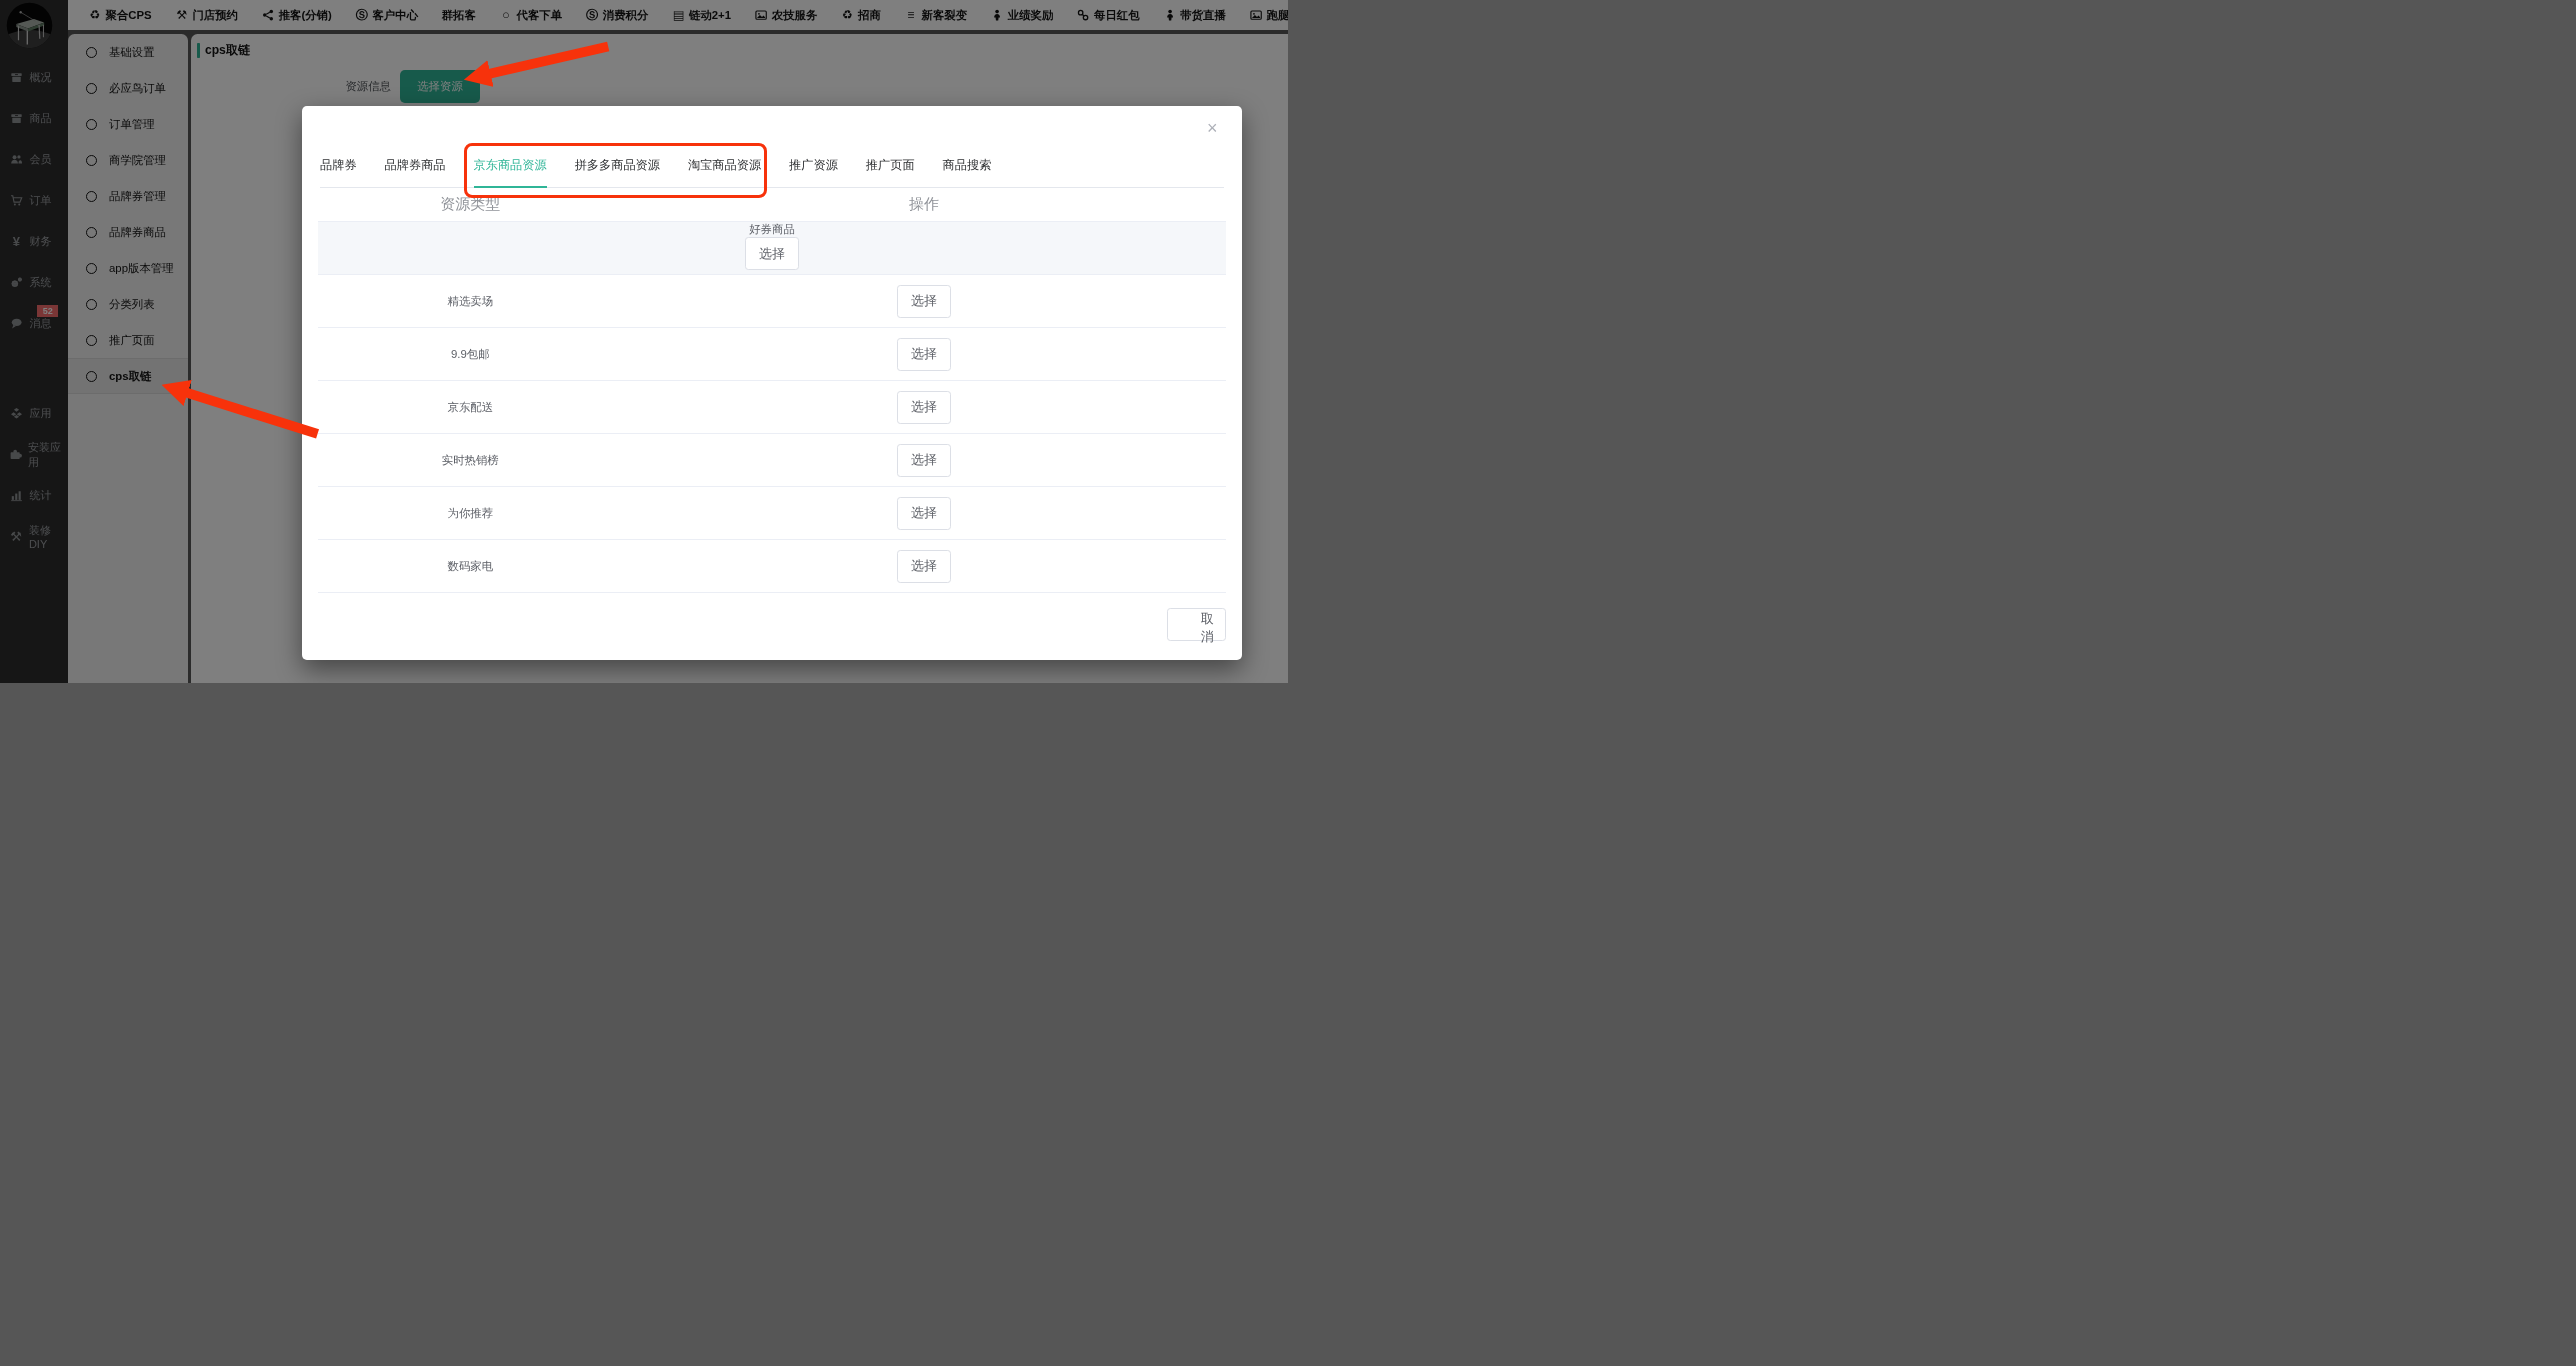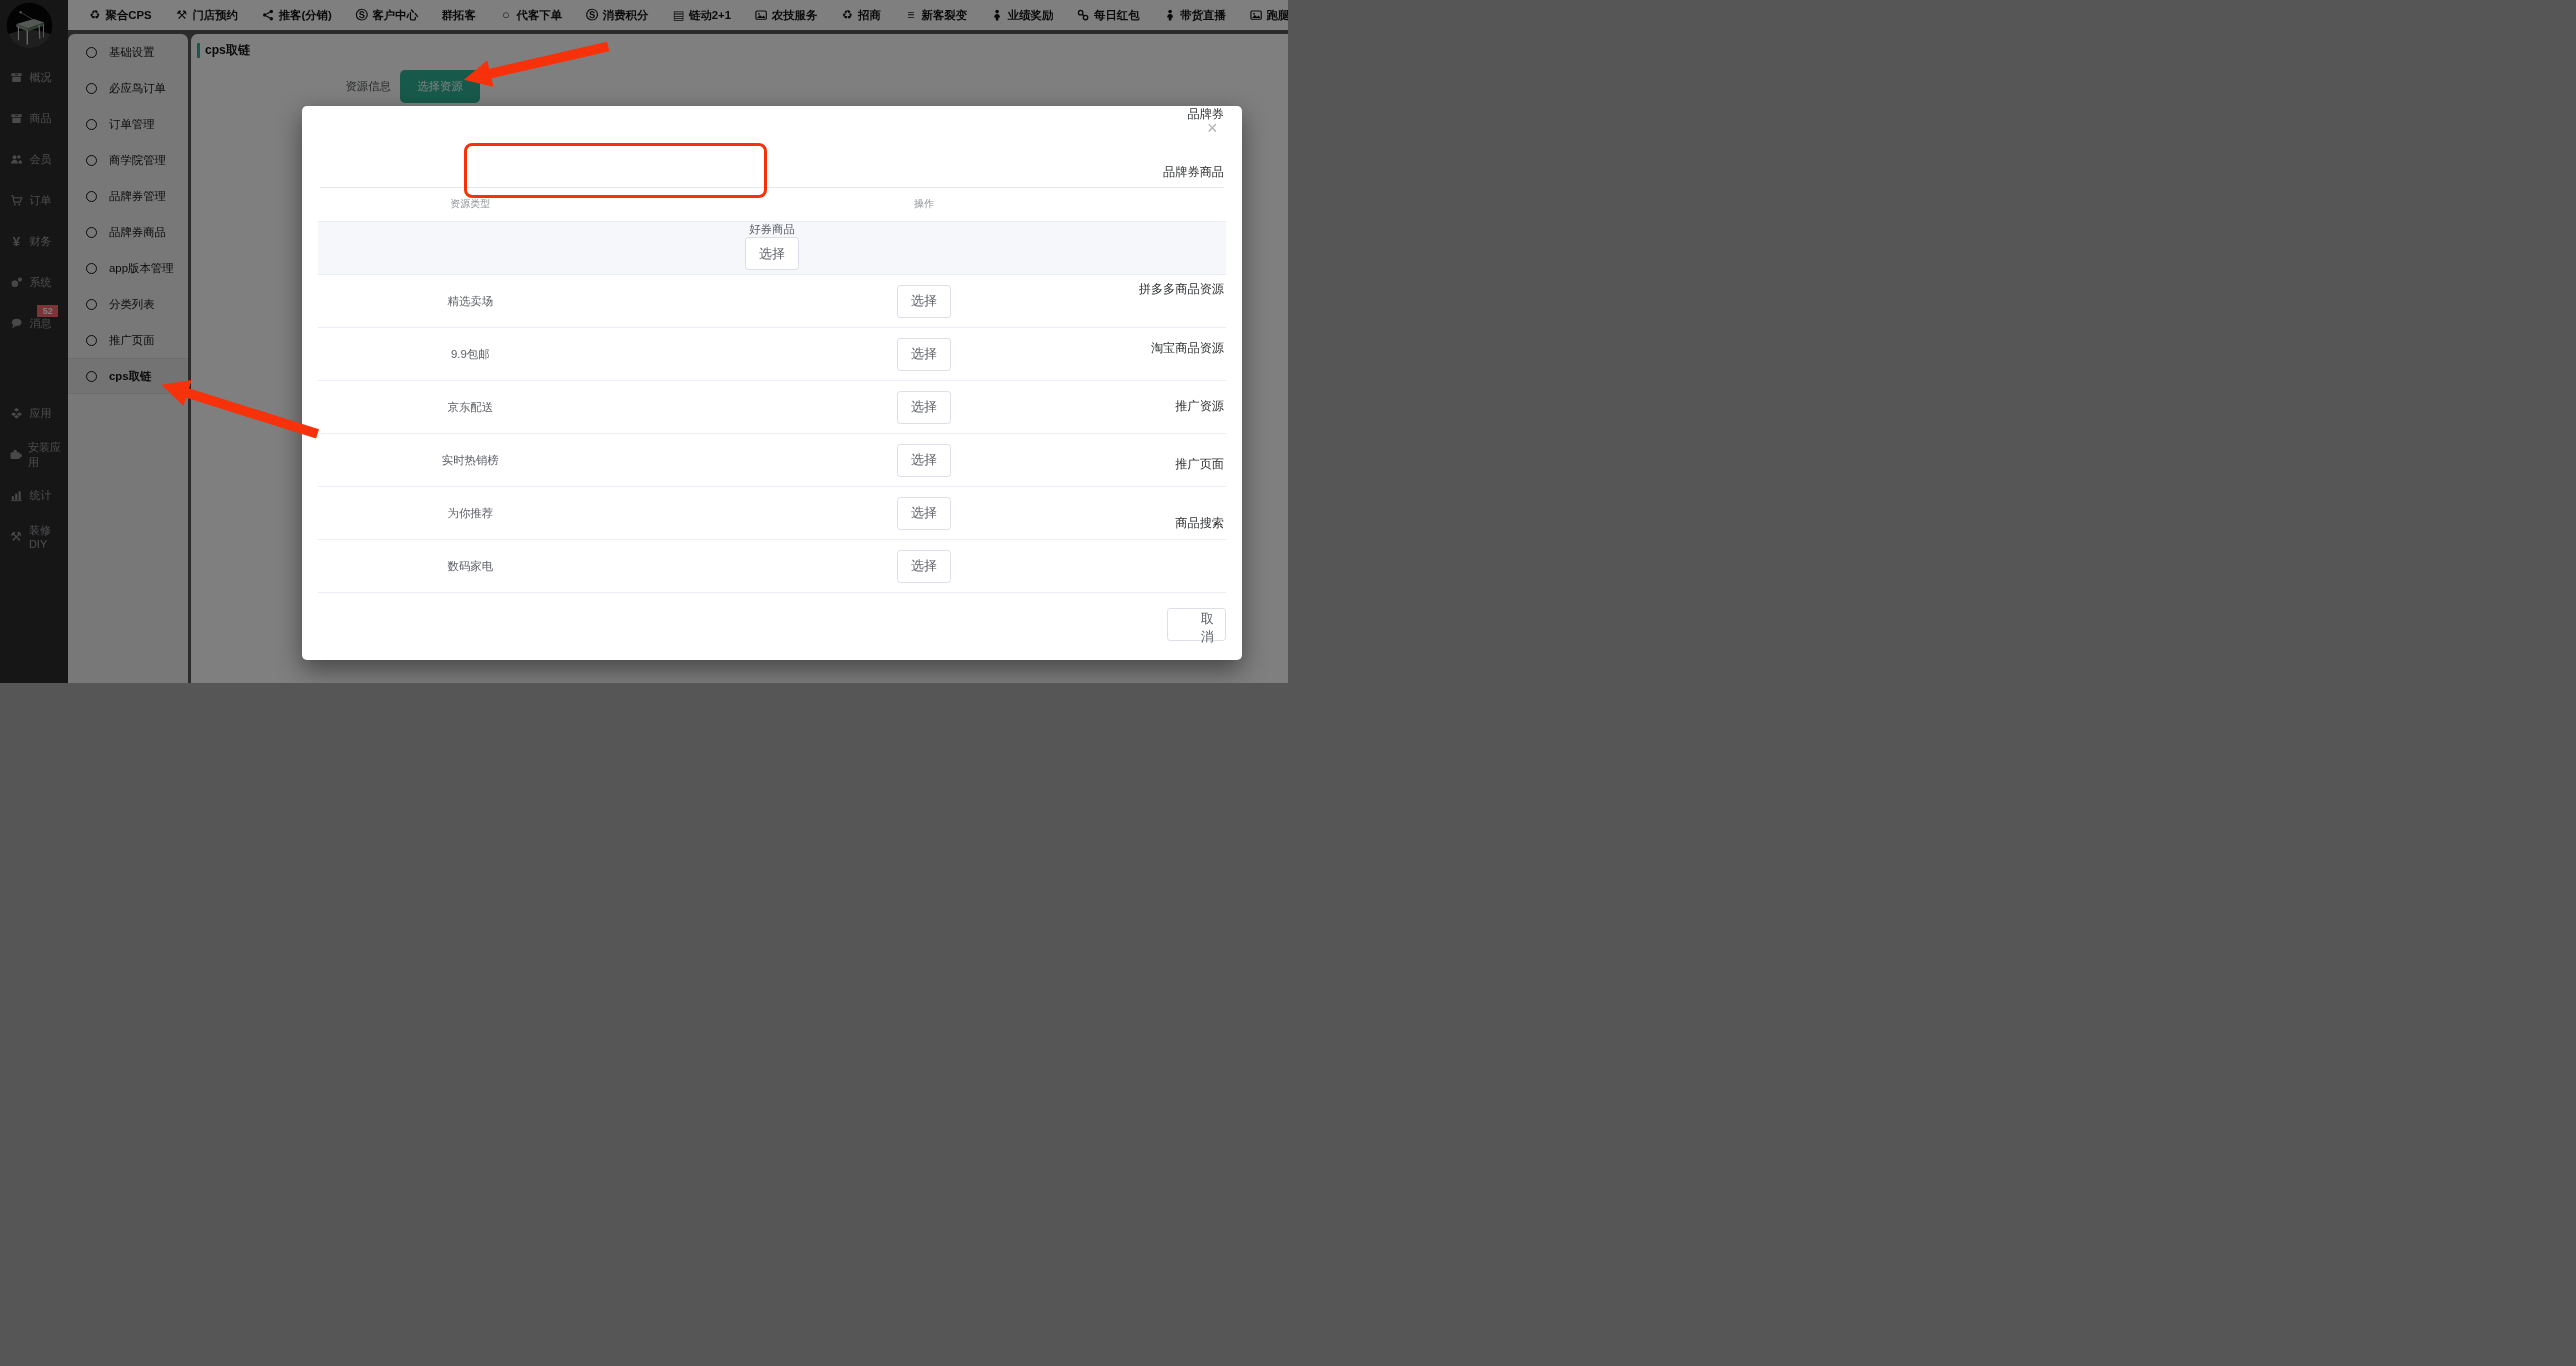--- a/index.html
+++ b/index.html
@@ -47,26 +47,26 @@
   .btn-teal{margin-left:9px;width:80px;height:33px;background:#2fb597;color:#fff;border:none;
             border-radius:4.9px;font-size:11.4px;cursor:pointer;}
 
   
   .overlay{position:absolute;inset:0;background:rgba(0,0,0,0.5);z-index:5;}
   .modal{position:absolute;left:302px;top:106px;width:940px;height:554px;background:#fff;
          border-radius:4.9px;box-shadow:0 9.8px 26px rgba(0,0,0,.45);z-index:10;}
   .modal-close{position:absolute;top:13px;right:24.4px;background:none;border:none;font-size:18px;
                line-height:1;color:#adb0b8;cursor:pointer;padding:0;}
   .tabs{position:absolute;top:0;left:18px;right:18px;height:81px;display:flex;align-items:flex-end;
-        gap:28px;border-bottom:0.8px solid #e4e7ed;flex-direction:column;}
+        gap:28px;border-bottom:0.8px solid #e4e7ed;}
   .tab{font-size:12.2px;color:#2f3133;padding-bottom:12.2px;border-bottom:2.4px solid transparent;
        margin-bottom:-0.8px;cursor:pointer;white-space:nowrap;text-decoration:none;}
   .tab.active{color:#2fb597;border-bottom-color:#2fb597;}
   .table{position:absolute;top:81px;left:16.3px;right:16.3px;}
-  .thead{display:flex;height:34px;align-items:center;color:#909399;font-size:10px;
+  .thead{display:flex;height:34px;align-items:center;color:#909399;font-size:15px;
          border-bottom:0.8px solid #ebeef5;}
   .col1{width:33.5%;text-align:center;}
   .col2{flex:1;text-align:center;}
   .trow{display:flex;align-items:center;height:53px;border-bottom:0.8px solid #ebeef5;
         font-size:11.4px;color:#5c5f66;box-sizing:border-box;}
   .tbody .trow:first-child{background:#f5f7fa;flex-direction:column;}
   .btn-plain{min-width:54px;height:33px;background:#fff;border:0.8px solid #dcdfe6;border-radius:3.3px;
              color:#5c5f66;font-size:13px;cursor:pointer;}
   .modal-footer{position:absolute;right:16.3px;bottom:16.3px;}
   .btn-cancel{width:59px;padding-left:28px;}

